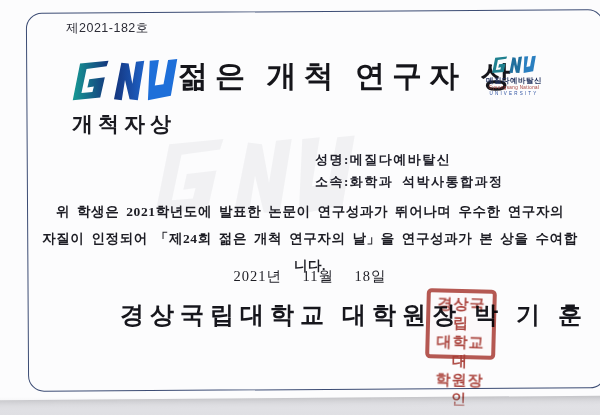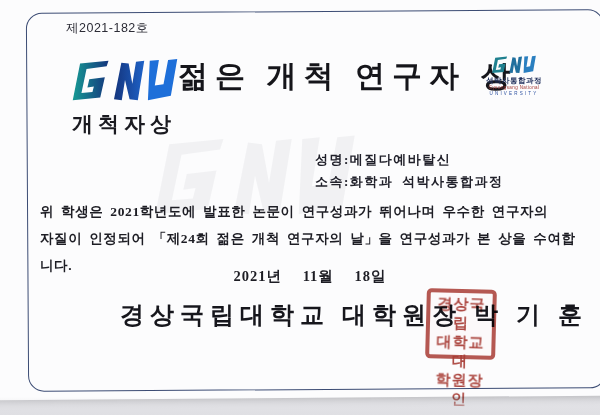--- a/index.html
+++ b/index.html
@@ -70,28 +70,28 @@
   }
 
   .recipient { position: absolute; left: 315px; top: 149px; line-height: 22px; }
   .recipient div {
     font-size: 13px; font-weight: bold; letter-spacing: 1.5px; word-spacing: 4px;
     color: #20202a; white-space: nowrap;
   }
 
   .body-text {
     position: absolute; left: 40px; top: 198px; width: 540px;
-    font-size: 13.5px; font-weight: bold;
+    text-align: center; font-size: 13.5px; font-weight: bold;
     line-height: 27px; letter-spacing: 0.6px; word-spacing: 3px;
     color: #1d1d24;
   }
 
   .cert-date {
     position: absolute; left: 150px; top: 267px; width: 320px;
-    text-align: center; font-size: 14.5px; font-weight: bold;
+    text-align: center; font-size: 14.5px; font-weight: normal;
     word-spacing: 16px; letter-spacing: 1px; color: #1d1d24;
   }
 
   .signature {
     position: absolute; left: 120px; top: 299px; width: 400px;
     text-align: left; font-size: 24px; font-weight: bold;
     letter-spacing: 6px; color: #16161c; white-space: nowrap;
   }
 
   
@@ -154,21 +154,21 @@
     <div class="cert-subtitle">개척자상</div>
 
     <div class="emblem">
       <span>
         <svg viewBox="0 0 120 50" aria-hidden="true">
           <path d="M42 3 L11 6 L3 46 L33 43 L38 21 L21 23 L19 32 L26 31 L24.5 37 L12.5 38 L18 12 L40 9 Z" fill="#1f808f"></path>
           <path d="M48 45 L56 5 L64 6 L68 28 L72 4 L81 3 L74 46 L65 45 L60 24 L56.5 46 Z" fill="#1f6f9e"></path>
           <path d="M87 3 L97 2 L92.5 30 L102 28.5 L107 2 L117 1 L110 41 L85 46 Z" fill="#2a7fc0"></path>
         </svg>
       </span>
-      <div class="emblem-kr">석박사통합과정</div>
+      <div class="emblem-kr">메질다예바탈신</div>
       <div class="emblem-en1">Gyeongsang National</div>
       <div class="emblem-en2">UNIVERSITY</div>
     </div>
 
     <div class="watermark">
       <svg viewBox="0 0 120 50" width="210" height="95" aria-hidden="true">
         <path d="M42 3 L11 6 L3 46 L33 43 L38 21 L21 23 L19 32 L26 31 L24.5 37 L12.5 38 L18 12 L40 9 Z" fill="#444a58"></path>
         <path d="M48 45 L56 5 L64 6 L68 28 L72 4 L81 3 L74 46 L65 45 L60 24 L56.5 46 Z" fill="#444a58"></path>
         <path d="M87 3 L97 2 L92.5 30 L102 28.5 L107 2 L117 1 L110 41 L85 46 Z" fill="#444a58"></path>
       </svg>

